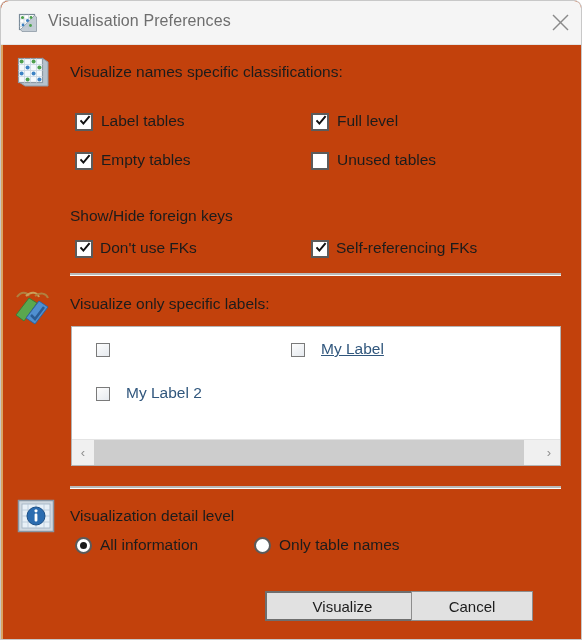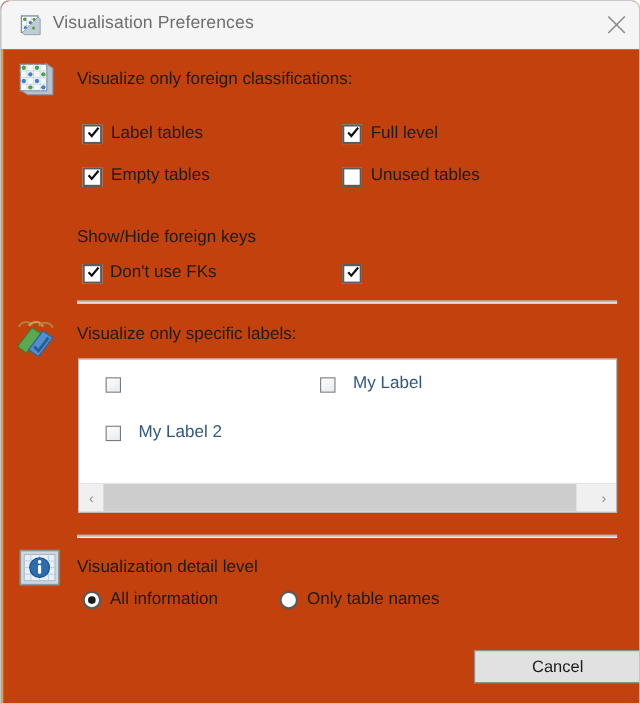--- a/index.html
+++ b/index.html
@@ -258,21 +258,21 @@
       <circle cx="12.6" cy="12.6" r="2" fill="#3c82c4"></circle>
       <circle cx="18.6" cy="6.6" r="2" fill="#4d9f4d"></circle>
       <circle cx="24.4" cy="12.6" r="2" fill="#4d9f4d"></circle>
       <circle cx="6.6" cy="18.6" r="2" fill="#3c82c4"></circle>
       <circle cx="18.6" cy="18.6" r="2" fill="#3c82c4"></circle>
       <circle cx="12.6" cy="24.4" r="2" fill="#4d9f4d"></circle>
       <circle cx="24.4" cy="24.4" r="2" fill="#3c82c4"></circle>
     </svg>
   </div>
 
-  <div class="sec-title" style="left:69px; top:62px;">Visualize only foreign classifications:</div>
+  <div class="sec-title" style="left:69px; top:62px;">Visualize names specific classifications:</div>
 
   <div class="cb" style="left:74px; top:112px;">
     <svg class="tick" viewBox="0 0 14 14">
       <path d="M2.5 7.4 L5.4 10.6 L11.6 3.2" fill="none" stroke="#111111" stroke-width="2"></path>
     </svg>
   </div>
   <div class="opt-label" style="left:100px; top:111px;">Label tables</div>
 
   <div class="cb" style="left:310px; top:112px;">
     <svg class="tick" viewBox="0 0 14 14">
@@ -298,20 +298,21 @@
       <path d="M2.5 7.4 L5.4 10.6 L11.6 3.2" fill="none" stroke="#111111" stroke-width="2"></path>
     </svg>
   </div>
   <div class="opt-label" style="left:99px; top:238px;">Don't use FKs</div>
 
   <div class="cb" style="left:310px; top:239px;">
     <svg class="tick" viewBox="0 0 14 14">
       <path d="M2.5 7.4 L5.4 10.6 L11.6 3.2" fill="none" stroke="#111111" stroke-width="2"></path>
     </svg>
   </div>
+  <div class="opt-label" style="left:335px; top:238px;">Self-referencing FKs</div>
 
   <div class="sep" style="left:69px; top:272px; width:491px;"></div>
 
   <div class="side-icon" style="left:12px; top:288px;">
     <svg width="40" height="40" viewBox="0 0 40 40">
       <path d="M4 8 C8 2, 14 3, 16 7" fill="none" stroke="#b08040" stroke-width="2"></path>
       <path d="M13 7 C18 2, 24 3, 26 8" fill="none" stroke="#c9a05a" stroke-width="2"></path>
       <path d="M22 7 C27 3, 33 4, 35 9" fill="none" stroke="#b08040" stroke-width="2"></path>
       <path d="M3 26 L16 9 L24 14 L11 32 Z" fill="#5aa84f" stroke="#3d7c36" stroke-width="1"></path>
       <path d="M13 29 L26 12 L35 18 L22 35 Z" fill="#4f8fd0" stroke="#2f64a0" stroke-width="1"></path>
@@ -319,21 +320,21 @@
     </svg>
   </div>
 
   <div class="sec-title" style="left:69px; top:294px;">Visualize only specific labels:</div>
 
   <div id="labels-box">
 
     <div class="lbl-cb" style="left:24px; top:16px;"></div>
 
     <div class="lbl-cb" style="left:219px; top:16px;"></div>
-    <div class="lbl-txt" style="left:249px; top:13px;">My Label</div>
+    <div class="lbl-txt" style="left:249px; top:13px;text-decoration:underline;">My Label</div>
 
     <div class="lbl-cb" style="left:24px; top:60px;"></div>
     <div class="lbl-txt" style="left:54px; top:57px;">My Label 2</div>
 
     <div id="hscroll">
       <div class="arrow" id="hs-left">‹</div>
       <div id="hs-thumb"></div>
       <div class="arrow" id="hs-right">›</div>
     </div>
   </div>
@@ -359,15 +360,16 @@
   </div>
 
   <div class="sec-title" style="left:69px; top:506px;">Visualization detail level</div>
 
   <div class="radio checked" style="left:74px; top:536px;"></div>
   <div class="opt-label" style="left:99px; top:535px;">All information</div>
 
   <div class="radio" style="left:253px; top:536px;"></div>
   <div class="opt-label" style="left:278px; top:535px;">Only table names</div>
 
-  <div class="btn" style="left:430px; top:590px; width:152px;">Cancel</div>
+  <div class="btn default" style="left:264px; top:590px; width:155px;">Visualize</div>
+  <div class="btn" style="left:410px; top:590px; width:122px;">Cancel</div>
 
 </div>
 
 </body></html>

